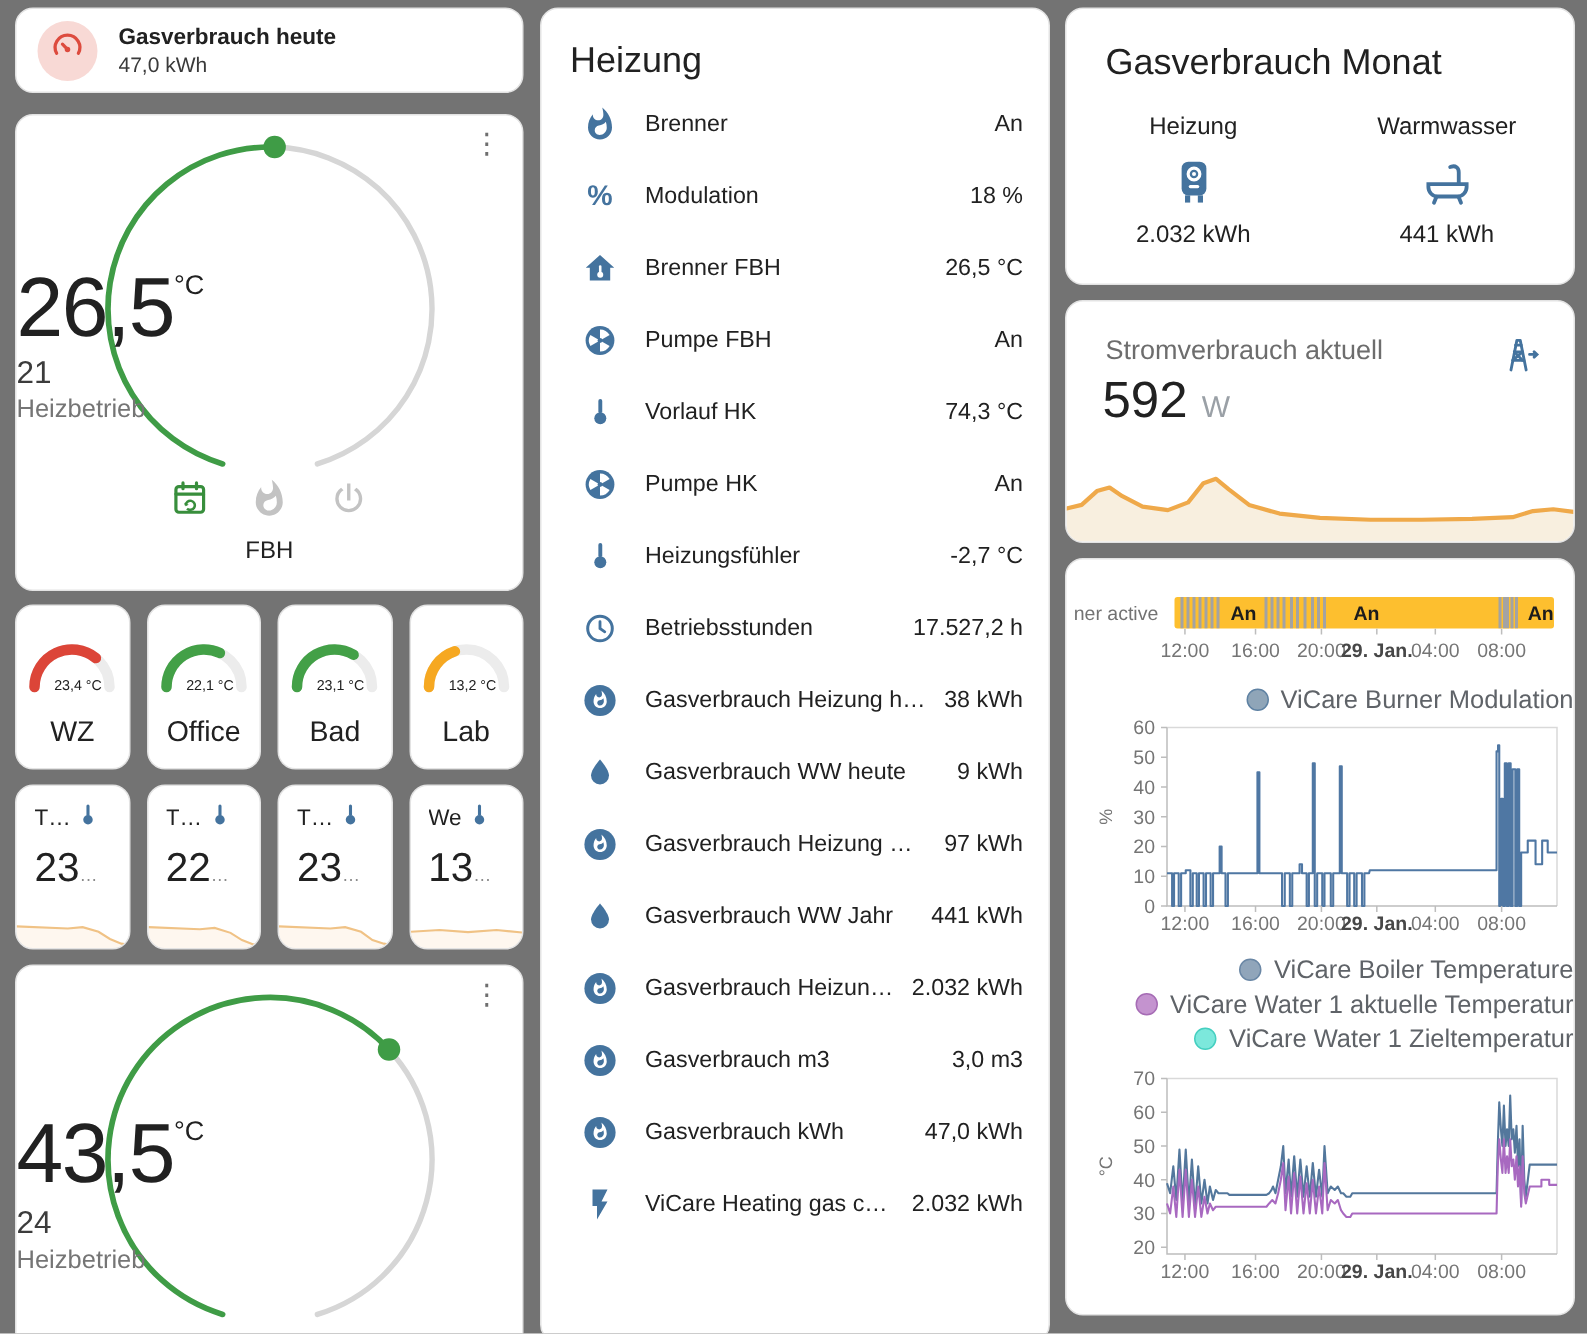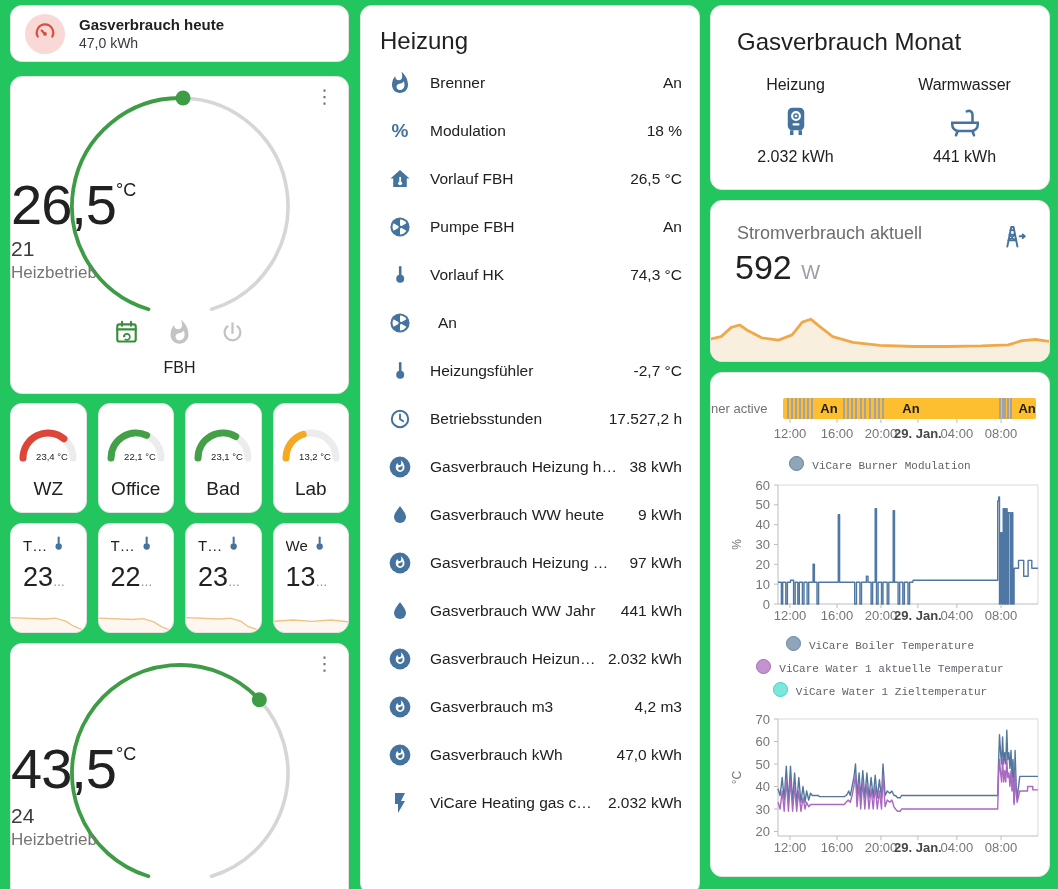--- a/index.html
+++ b/index.html
@@ -1,16 +1,16 @@
 <!DOCTYPE html>
 <html><head>
 <meta charset="utf-8">
 <style>
   html,body{margin:0;padding:0;background:#f4f4f4;}
-  #app{position:relative;width:1058px;height:889px;background:#22c55e;overflow:hidden;
+  #app{position:relative;width:1058px;height:889px;background:#737373;overflow:hidden;
        font-family:"Liberation Sans",sans-serif;color:#212121;}
   .card{background:#fff;border:1px solid #e3e3e3;border-radius:12px;box-sizing:border-box;position:relative;}
   .col{position:absolute;top:5px;}
   #col1{left:10px;width:339px;}
   #col2{left:360px;width:340px;}
   #col3{left:710px;width:340px;}
 
   
   .gas-today{height:57px;display:flex;align-items:center;padding:0 14px;gap:14px;}
   .badge-circle{width:40px;height:40px;border-radius:50%;background:#f8d9d5;display:flex;align-items:center;justify-content:center;flex:0 0 40px;}
@@ -66,26 +66,26 @@
 
   .strom{margin-top:10px;height:162px;overflow:hidden;}
   .strom-title{font-size:18px;color:#6d6d6d;margin:22px 0 0 26px;}
   .strom-value{margin:4px 0 0 24px;font-size:34px;}
   .strom-value .unit{font-size:20px;color:#9aa0a6;font-weight:400;}
   .strom-icon{position:absolute;top:22px;right:22px;width:27px;height:27px;cursor:pointer;}
   .strom-spark{position:absolute;left:0;right:0;bottom:0;height:58px;}
 
   .history{margin-top:10px;height:505px;overflow:hidden;}
   .tl-label{position:absolute;left:0;top:25px;width:66px;height:21px;line-height:21px;
-            font-size:13px;color:#727272;text-align:left;white-space:nowrap;overflow:hidden;}
+            font-size:13px;color:#727272;text-align:center;white-space:nowrap;overflow:hidden;}
   .tl-bar{position:absolute;left:72px;top:25px;width:253px;height:21px;border-radius:2px;overflow:hidden;cursor:pointer;}
   .tl-stripe{position:absolute;top:0;bottom:0;width:2px;}
   .tl-an{position:absolute;top:0;height:21px;line-height:21px;font-size:13px;font-weight:700;color:#1c1c1c;transform:translateX(-50%);}
   .axis-svg{position:absolute;left:0;width:338px;}
-  .legend-line{position:absolute;left:0;right:0;text-align:center;font-size:11px;color:#5f6368;height:23px;line-height:23px;font-family:Liberation Mono, monospace;}
+  .legend-line{position:absolute;left:0;right:0;text-align:right;font-size:17px;color:#5f6368;height:23px;line-height:23px;}
   .legend-dot{display:inline-block;width:13px;height:13px;border-radius:50%;vertical-align:-2px;margin-right:8px;border:1.5px solid;}
   .chart-svg{position:absolute;left:0;width:338px;}
 </style>
 </head>
 <body>
 
 <div id="app">
 
   <div id="col1" class="col">
     <div class="card gas-today">
@@ -246,21 +246,21 @@
               </svg></span>
             <span class="ename">Modulation</span>
             <span class="eval">18 %</span>
           </div>
           <div class="entity-row">
             <span class="eicon"><svg width="24" height="24" viewBox="0 0 24 24">
                 <path fill="#44739e" d="M12 3 2.5 11.5h2.7V20h13.6v-8.5h2.7z"></path>
                 <rect x="11.3" y="9.8" width="1.7" height="5" rx="0.85" fill="#fff"></rect>
                 <circle cx="12.15" cy="16.2" r="2" fill="#fff"></circle>
               </svg></span>
-            <span class="ename">Vorlauf FBH</span>
+            <span class="ename">Brenner FBH</span>
             <span class="eval">26,5 °C</span>
           </div>
           <div class="entity-row">
             <span class="eicon"><svg width="24" height="24" viewBox="0 0 24 24">
                 <circle cx="12" cy="12" r="9.6" fill="#44739e"></circle>
                 <g fill="#fff">
                   <path d="M12 12 L12 4.6 A7.4 7.4 0 0 1 18.4 8.3 Z"></path>
                   <path d="M12 12 L12 4.6 A7.4 7.4 0 0 1 18.4 8.3 Z" transform="rotate(120 12 12)"></path>
                   <path d="M12 12 L12 4.6 A7.4 7.4 0 0 1 18.4 8.3 Z" transform="rotate(240 12 12)"></path>
                 </g>
@@ -280,20 +280,21 @@
           <div class="entity-row">
             <span class="eicon"><svg width="24" height="24" viewBox="0 0 24 24">
                 <circle cx="12" cy="12" r="9.6" fill="#44739e"></circle>
                 <g fill="#fff">
                   <path d="M12 12 L12 4.6 A7.4 7.4 0 0 1 18.4 8.3 Z"></path>
                   <path d="M12 12 L12 4.6 A7.4 7.4 0 0 1 18.4 8.3 Z" transform="rotate(120 12 12)"></path>
                   <path d="M12 12 L12 4.6 A7.4 7.4 0 0 1 18.4 8.3 Z" transform="rotate(240 12 12)"></path>
                 </g>
                 <circle cx="12" cy="12" r="1.6" fill="#44739e"></circle>
               </svg></span>
+            <span class="ename">Pumpe HK</span>
             <span class="eval">An</span>
           </div>
           <div class="entity-row">
             <span class="eicon"><svg width="24" height="24" viewBox="0 0 24 24">
                 <rect x="10.9" y="3" width="2.6" height="9.5" rx="1.3" fill="#44739e"></rect>
                 <circle cx="12.2" cy="15.8" r="4" fill="#44739e"></circle>
               </svg></span>
             <span class="ename">Heizungsfühler</span>
             <span class="eval">-2,7 °C</span>
           </div>
@@ -354,21 +355,21 @@
           </div>
           <div class="entity-row">
             <span class="eicon"><svg width="24" height="24" viewBox="0 0 24 24">
                 <circle cx="12" cy="12" r="10.4" fill="#44739e"></circle>
                 <g transform="translate(5.5,4.9) scale(0.55)">
                   <path fill="#fff" d="M13.5 0.67s.74 2.65.74 4.8c0 2.06-1.35 3.73-3.41 3.73-2.07 0-3.63-1.67-3.63-3.73l.03-.36C5.21 7.51 4 10.62 4 14c0 4.42 3.58 8 8 8s8-3.58 8-8C20 8.61 17.41 3.8 13.5 0.67z"></path>
                   <path fill="#44739e" d="M11.71 19c-1.78 0-3.22-1.4-3.22-3.14 0-1.62 1.05-2.76 2.81-3.12 1.77-.36 3.6-1.21 4.62-2.58.39 1.29.59 2.65.59 4.04 0 2.65-2.15 4.8-4.8 4.8z"></path>
                 </g>
               </svg></span>
             <span class="ename">Gasverbrauch m3</span>
-            <span class="eval">4,2 m3</span>
+            <span class="eval">3,0 m3</span>
           </div>
           <div class="entity-row">
             <span class="eicon"><svg width="24" height="24" viewBox="0 0 24 24">
                 <circle cx="12" cy="12" r="10.4" fill="#44739e"></circle>
                 <g transform="translate(5.5,4.9) scale(0.55)">
                   <path fill="#fff" d="M13.5 0.67s.74 2.65.74 4.8c0 2.06-1.35 3.73-3.41 3.73-2.07 0-3.63-1.67-3.63-3.73l.03-.36C5.21 7.51 4 10.62 4 14c0 4.42 3.58 8 8 8s8-3.58 8-8C20 8.61 17.41 3.8 13.5 0.67z"></path>
                   <path fill="#44739e" d="M11.71 19c-1.78 0-3.22-1.4-3.22-3.14 0-1.62 1.05-2.76 2.81-3.12 1.77-.36 3.6-1.21 4.62-2.58.39 1.29.59 2.65.59 4.04 0 2.65-2.15 4.8-4.8 4.8z"></path>
                 </g>
               </svg></span>
             <span class="ename">Gasverbrauch kWh</span>

